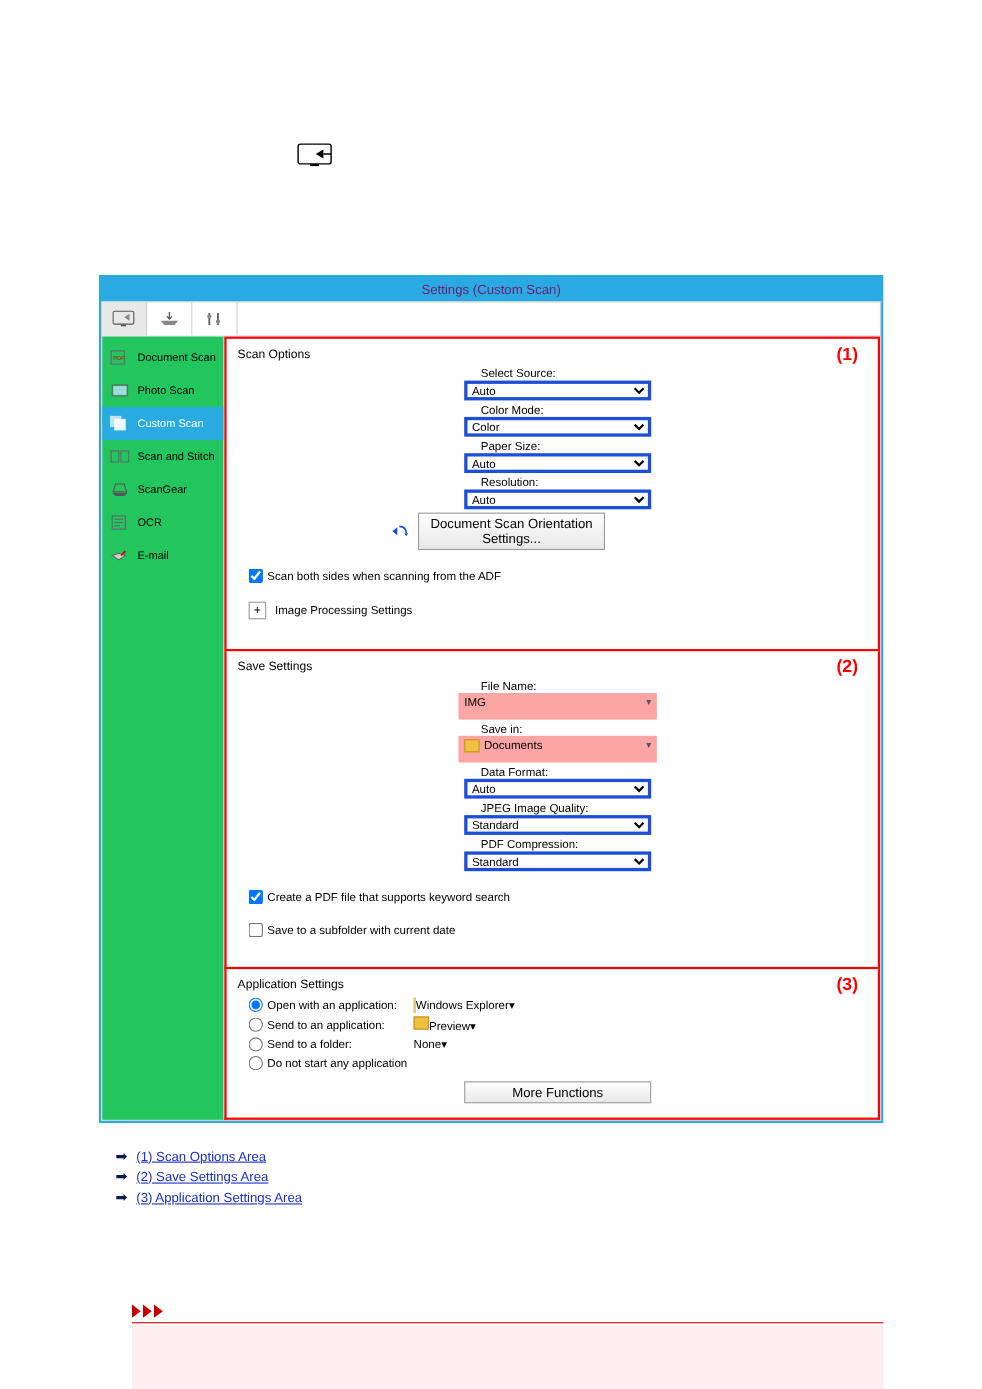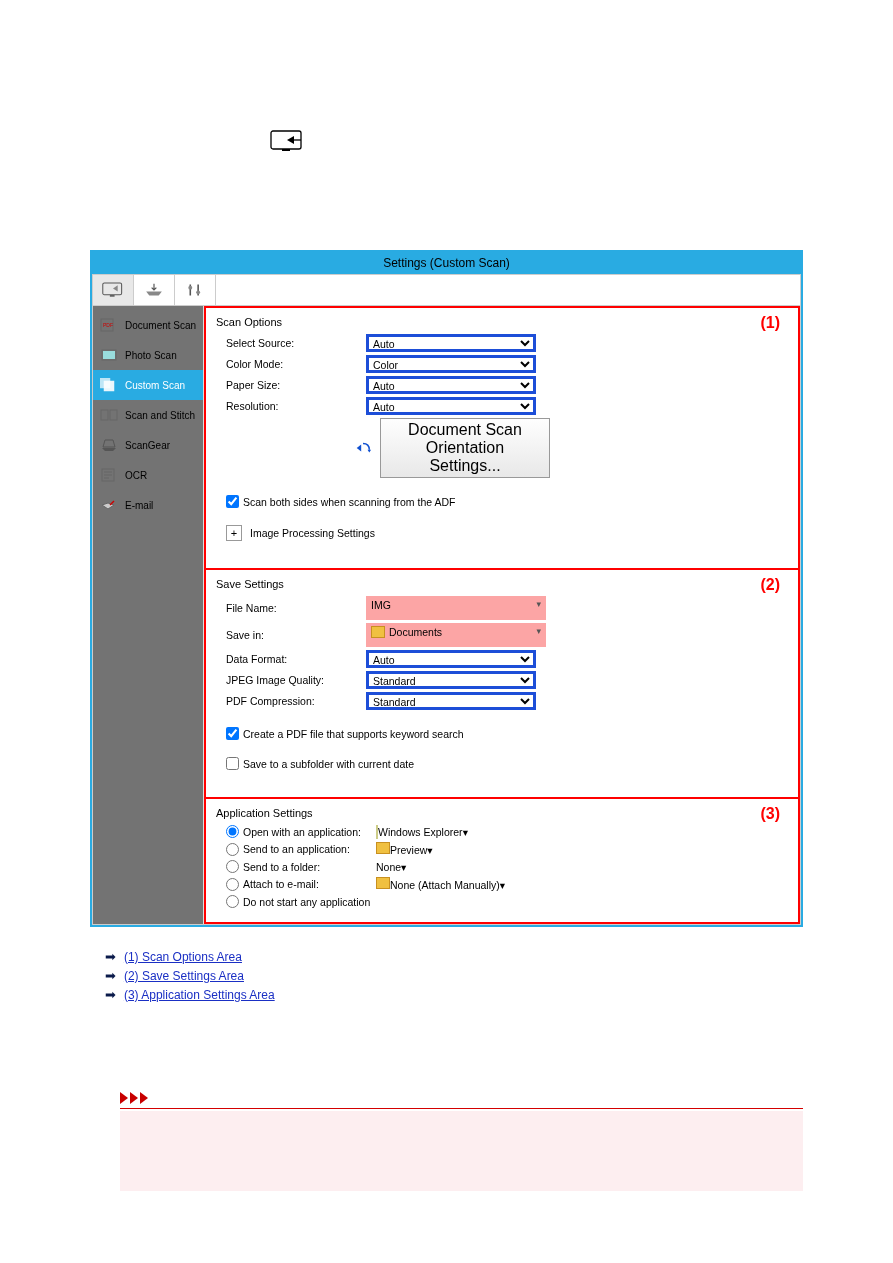--- a/index.html
+++ b/index.html
@@ -13,21 +13,21 @@
   margin: 0 auto;
   background: #fff;
 }
 .dialog-wrap {
   margin: 250px 90px 0 90px;
   background: #29abe2;
   padding: 2px;
 }
 .titlebar {
   background: #29abe2;
-  color: #000000;
+  color: #701a75;
   text-align: center;
   padding: 4px 0;
   font-size: 12px;
 }
 .dialog-inner {
   background: #fff;
   border: 1px solid #ccc;
 }
 .toolbar {
   display: flex;
@@ -46,21 +46,21 @@
 .toolbar .tab.active {
   background: #e8e8e8;
 }
 .toolbar svg { width: 22px; height: 18px; }
 .body {
   display: flex;
 }
 .sidebar {
   width: 110px;
   border-right: 1px solid #ddd;
-  background: #737373;
+  background: #22c55e;
   padding: 4px 0;
 }
 .side-item {
   display: flex;
   align-items: center;
   gap: 6px;
   padding: 8px 6px;
   cursor: pointer;
   font-size: 10px;
 }
@@ -92,20 +92,21 @@
   font-size: 16px;
 }
 .section-title {
   font-size: 11px;
   margin: 0 0 6px -10px;
 }
 .row {
   display: flex;
   align-items: center;
   margin: 3px 0;
+  flex-direction: column;
 }
 .row label.field-label {
   width: 140px;
   font-size: 10.5px;
 }
 .row select, .row input[type=text] {
   width: 170px;
   font-size: 10.5px;
   height: 18px;
   border: 3px solid #1d4ed8;
@@ -137,21 +138,21 @@
   margin: 4px 0;
   font-size: 10.5px;
 }
 .radio-row .rlabel {
   display: flex; align-items: center; gap: 4px; width: 150px;
 }
 .radio-row input[type=radio]{ margin:0; }
 .btn {
   border: 1px solid #999;
   background: linear-gradient(#fefefe,#e8e8e8);
-  font-size: 16px;
+  font-size: 12px;
   padding: 2px 8px;
   cursor: pointer;
 }
 .wide-btn { width: 170px; }
 .orient-row {
   display:flex; align-items:center; margin:3px 0; gap:8px;
 }
 .orient-row .spacer { width:120px; }
 .orient-ico { width:18px; height:14px; display:flex; align-items:center; }
 .expand-ico {
@@ -438,31 +439,28 @@
             <div class="combo disabled"><span class="fico"></span><span>Preview</span><span class="dd">▾</span></div>
           </div>
           <div class="radio-row">
             <span class="rlabel">
                   <input type="radio" name="app" style="">
                   <span>Send to a folder:</span>
                 </span>
             <div class="combo disabled"><span>None</span><span class="dd">▾</span></div>
           </div>
           <div class="radio-row">
-            <span class="rlabel">
-                  <input type="radio" name="app" style="">
-                  <span>Attach to e-mail:</span>
-                </span>
-            <div class="combo disabled"><span class="fico"></span><span>None (Attach Manually)</span><span class="dd">▾</span></div>
-          </div>
-          <div class="radio-row">
             <span class="rlabel" style="width:auto;">
                   <input type="radio" name="app" style="">
                   <span>Do not start any application</span>
                 </span>
+          </div>
+          <div class="row" style="margin-top:10px;">
+            <span style="width:150px;"></span>
+            <button class="btn wide-btn">More Functions</button>
           </div>
         </div>
 
       </div>
     </div>
 
 
   </div>
 </div>
 

